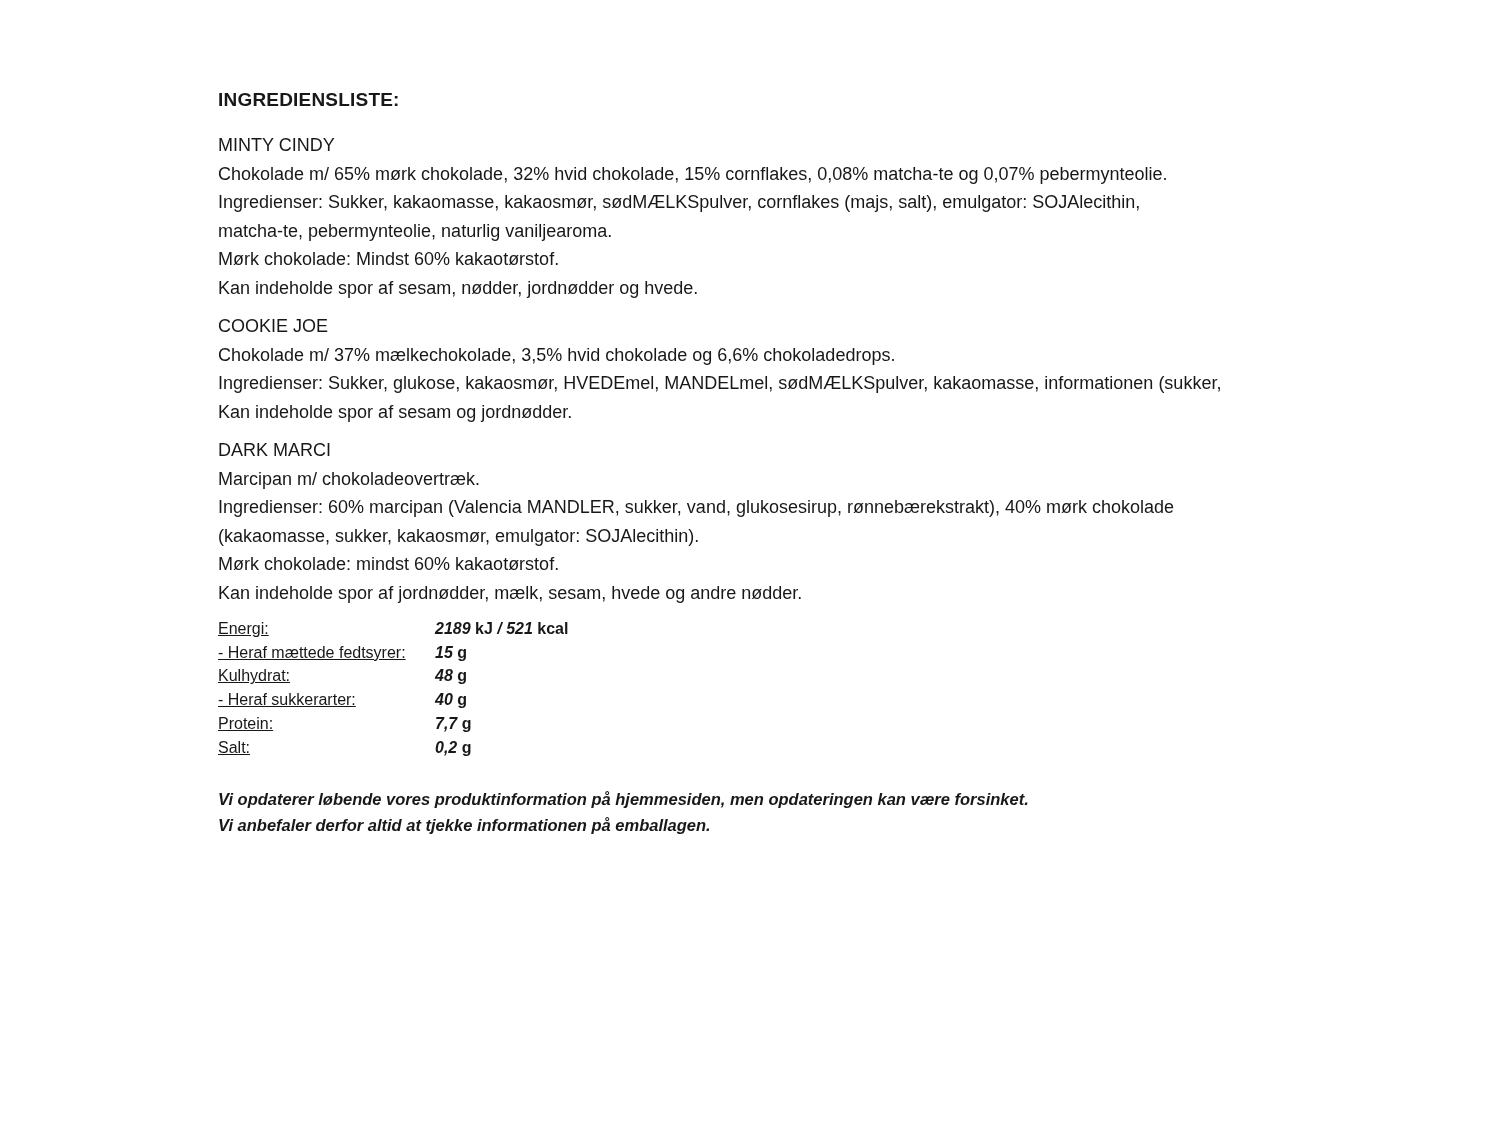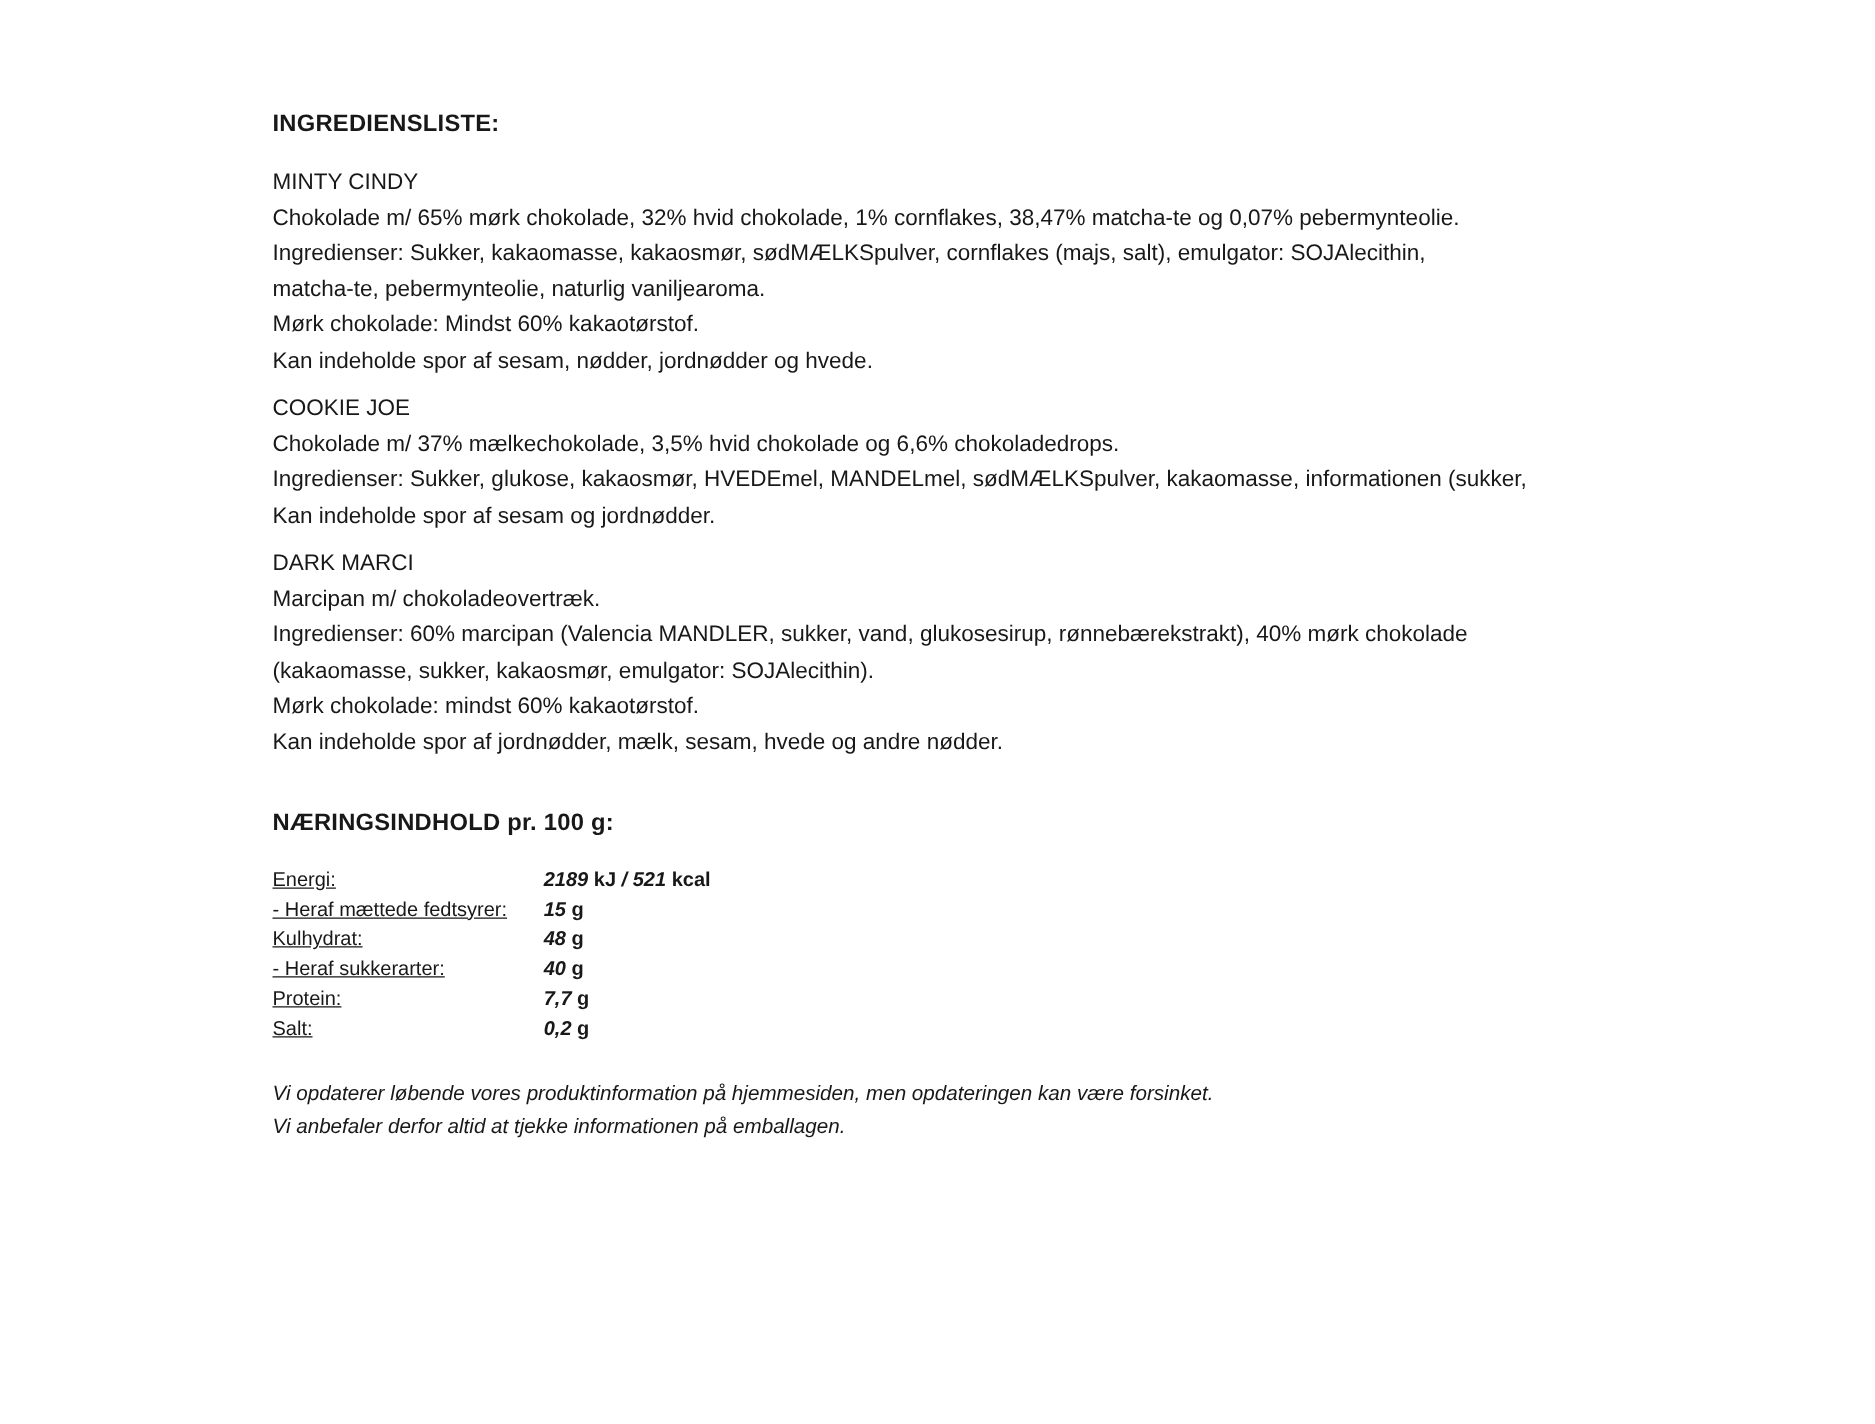--- a/index.html
+++ b/index.html
@@ -60,33 +60,34 @@
   }
   .nunit {
     font-style: normal;
     font-weight: 700;
   }
   .disclaimer {
     margin-top: 27px;
     font-size: 16.5px;
     font-style: italic;
     line-height: 26px;
+    font-weight: bold;
   }
   .disclaimer-line { white-space: nowrap; }
 </style>
 </head>
 <body>
 
 <main class="page">
 
   <h1 class="doc-title">INGREDIENSLISTE:</h1>
 
   <section class="product">
     <div class="product-name">MINTY CINDY</div>
-    <div class="product-line">Chokolade m/ 65% mørk chokolade, 32% hvid chokolade, 1% cornflakes, 38,47% matcha-te og 0,07% pebermynteolie.</div>
+    <div class="product-line">Chokolade m/ 65% mørk chokolade, 32% hvid chokolade, 15% cornflakes, 0,08% matcha-te og 0,07% pebermynteolie.</div>
     <div class="product-line">Ingredienser: Sukker, kakaomasse, kakaosmør, sødMÆLKSpulver, cornflakes (majs, salt), emulgator: SOJAlecithin,</div>
     <div class="product-line">matcha-te, pebermynteolie, naturlig vaniljearoma.</div>
     <div class="product-line">Mørk chokolade: Mindst 60% kakaotørstof.</div>
     <div class="product-line">Kan indeholde spor af sesam, nødder, jordnødder og hvede.</div>
   </section>
 
   <section class="product">
     <div class="product-name">COOKIE JOE</div>
     <div class="product-line">Chokolade m/ 37% mælkechokolade, 3,5% hvid chokolade og 6,6% chokoladedrops.</div>
     <div class="product-line">Ingredienser: Sukker, glukose, kakaosmør, HVEDEmel, MANDELmel, sødMÆLKSpulver, kakaomasse, informationen (sukker,</div>
@@ -95,21 +96,20 @@
 
   <section class="product">
     <div class="product-name">DARK MARCI</div>
     <div class="product-line">Marcipan m/ chokoladeovertræk.</div>
     <div class="product-line">Ingredienser: 60% marcipan (Valencia MANDLER, sukker, vand, glukosesirup, rønnebærekstrakt), 40% mørk chokolade</div>
     <div class="product-line">(kakaomasse, sukker, kakaosmør, emulgator: SOJAlecithin).</div>
     <div class="product-line">Mørk chokolade: mindst 60% kakaotørstof.</div>
     <div class="product-line">Kan indeholde spor af jordnødder, mælk, sesam, hvede og andre nødder.</div>
   </section>
 
-  <h2 class="nutrition-heading">NÆRINGSINDHOLD pr. 100 g:</h2>
 
   <div class="nutrition-table">
     <div class="nrow">
       <span class="nlabel">Energi:</span><span class="nval">2189</span><span class="nunit"> kJ </span><span class="nval">/ </span><span class="nval">521</span><span class="nunit"> kcal</span>
     </div>
     <div class="nrow">
       <span class="nlabel">- Heraf mættede fedtsyrer:</span><span class="nval">15</span><span class="nunit"> g</span>
     </div>
     <div class="nrow">
       <span class="nlabel">Kulhydrat:</span><span class="nval">48</span><span class="nunit"> g</span>

